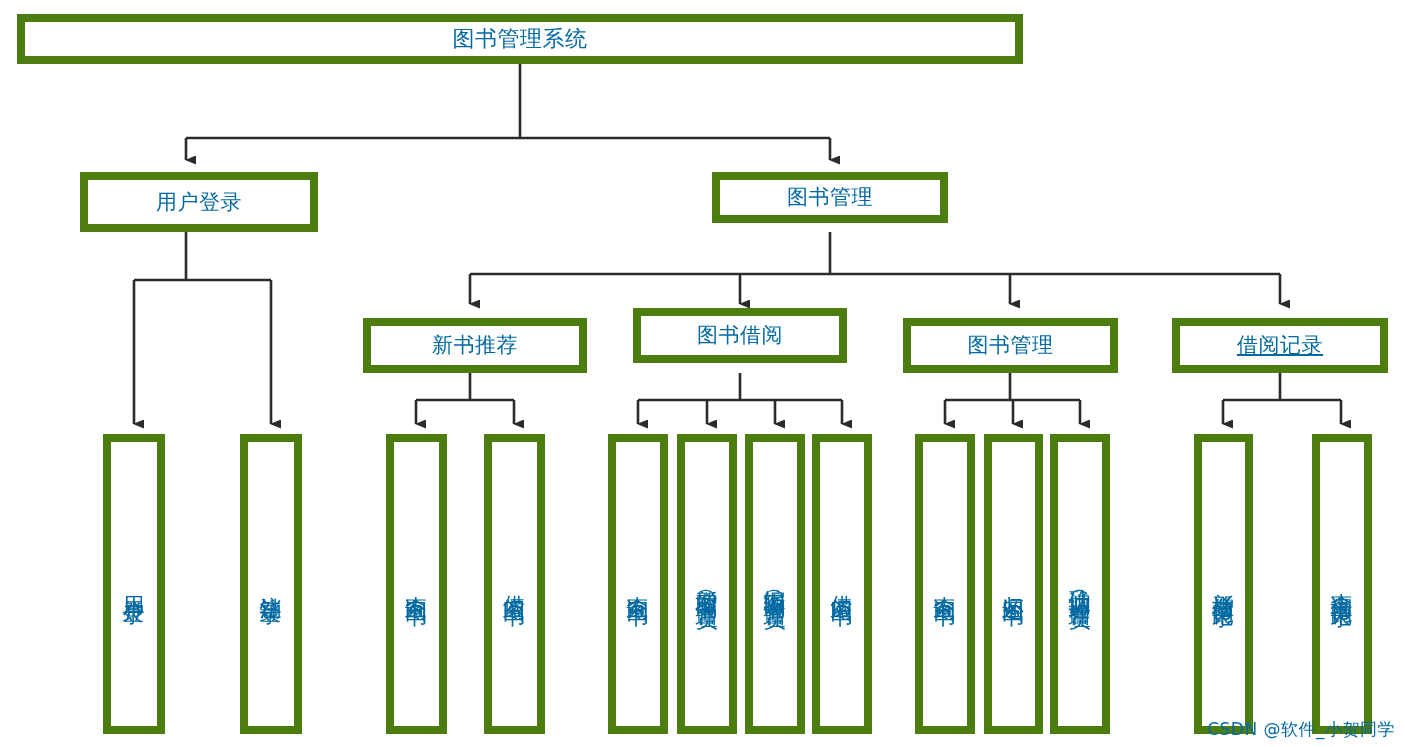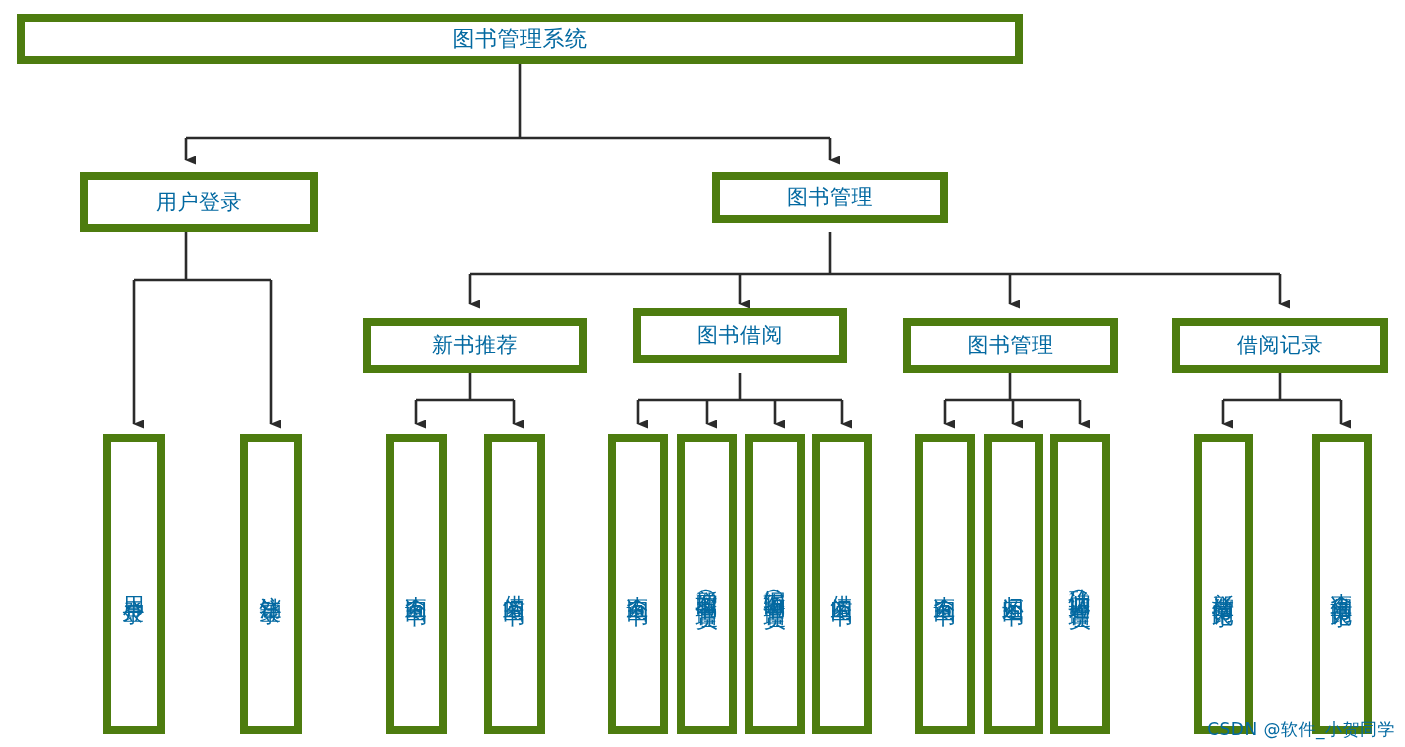--- a/index.html
+++ b/index.html
@@ -147,21 +147,21 @@
   </div>
 
   <div class="node horiz" style="left:633px; top:308px; width:214px; height:55px;">
     <span class="lbl">图书借阅</span>
   </div>
 
   <div class="node horiz" style="left:903px; top:318px; width:215px; height:55px;">
     <span class="lbl">图书管理</span>
   </div>
 
-  <div class="node horiz" style="left:1172px; top:318px; width:216px; height:55px;">
+  <div class="node horiz" style="left:1172px; top:318px; width:216px; height:55px;text-decoration:underline;">
     <span class="lbl">借阅记录</span>
   </div>
 
   <div class="node vert" style="left:103px; top:434px; width:62px; height:300px;">
     <span class="lbl">用户登录</span>
   </div>
 
   <div class="node vert" style="left:240px; top:434px; width:62px; height:300px;">
     <span class="lbl">注销登录</span>
   </div>

